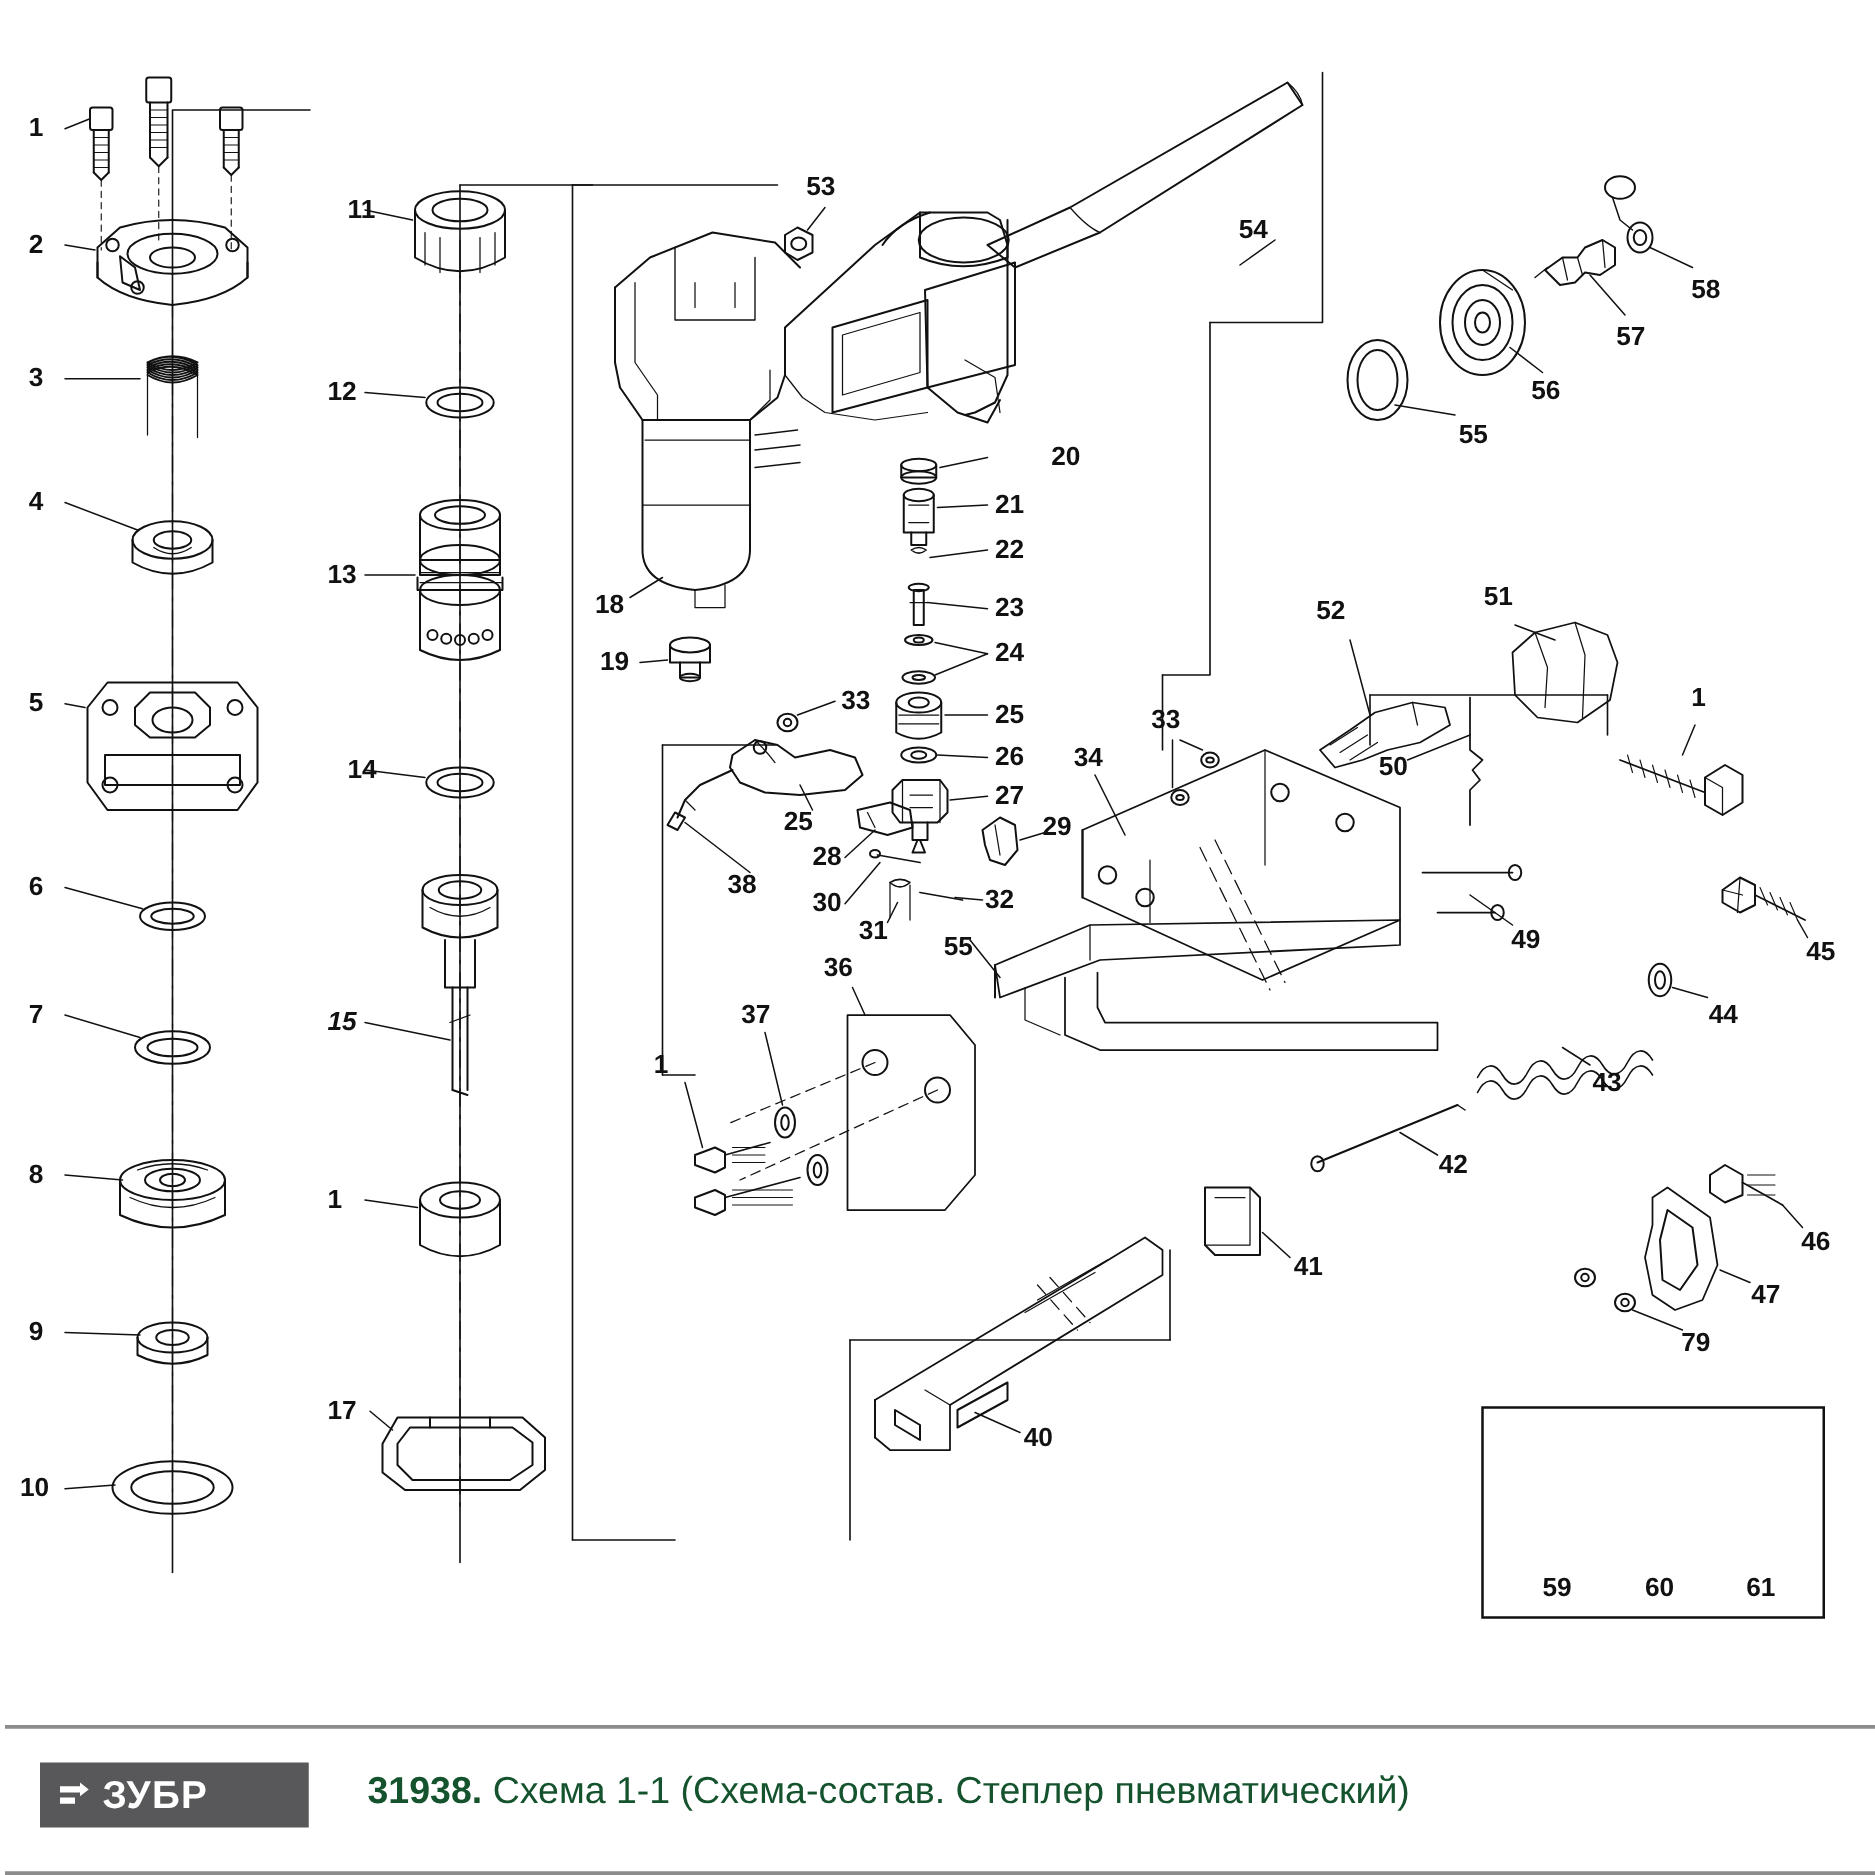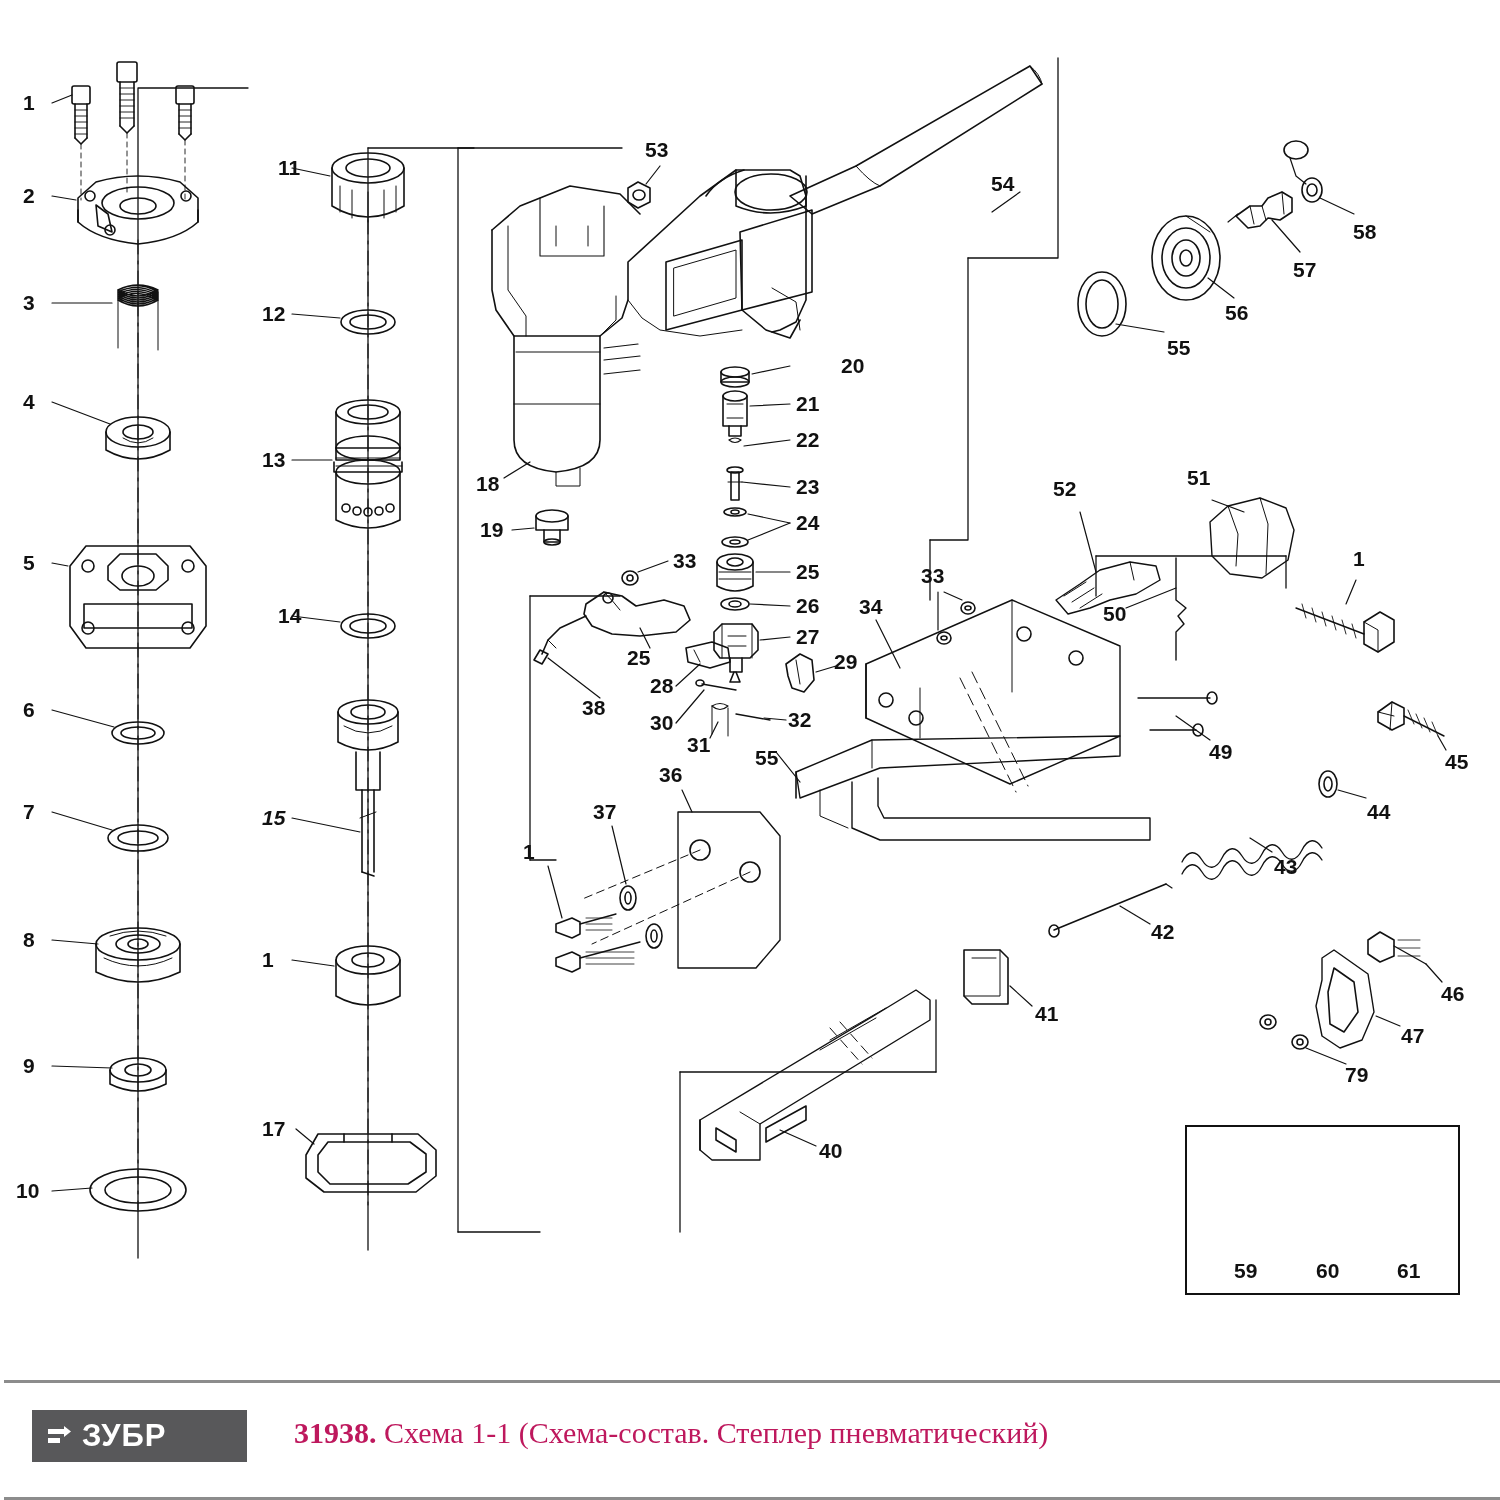--- a/index.html
+++ b/index.html
@@ -40,22 +40,22 @@
     background:#58585a;
     display:flex; align-items:center; gap:10px; padding-left:14px;
   }
   #brand .brandmark { width:26px; height:26px; position:relative; flex:0 0 auto; }
   #brand .brandtext {
     color:#ffffff; font-size:31px; font-weight:bold; letter-spacing:1px;
     font-family:"Liberation Sans", sans-serif;
   }
   #caption {
     position:absolute; left:290px; top:36px;
-    font-size:30px; color:#be185d; white-space:nowrap;
-    font-family:Liberation Serif, serif;
+    font-size:30px; color:#14532d; white-space:nowrap;
+    font-family:Liberation Sans, sans-serif;
   }
   #caption .code { font-weight:bold; }
   #caption .desc { font-weight:normal; }
   .legend-box {
     position:absolute; left:1185px; top:1125px; width:275px; height:170px;
     border:2px solid #111; background:#fff;
   }
 </style>
 </head>
 <body>

